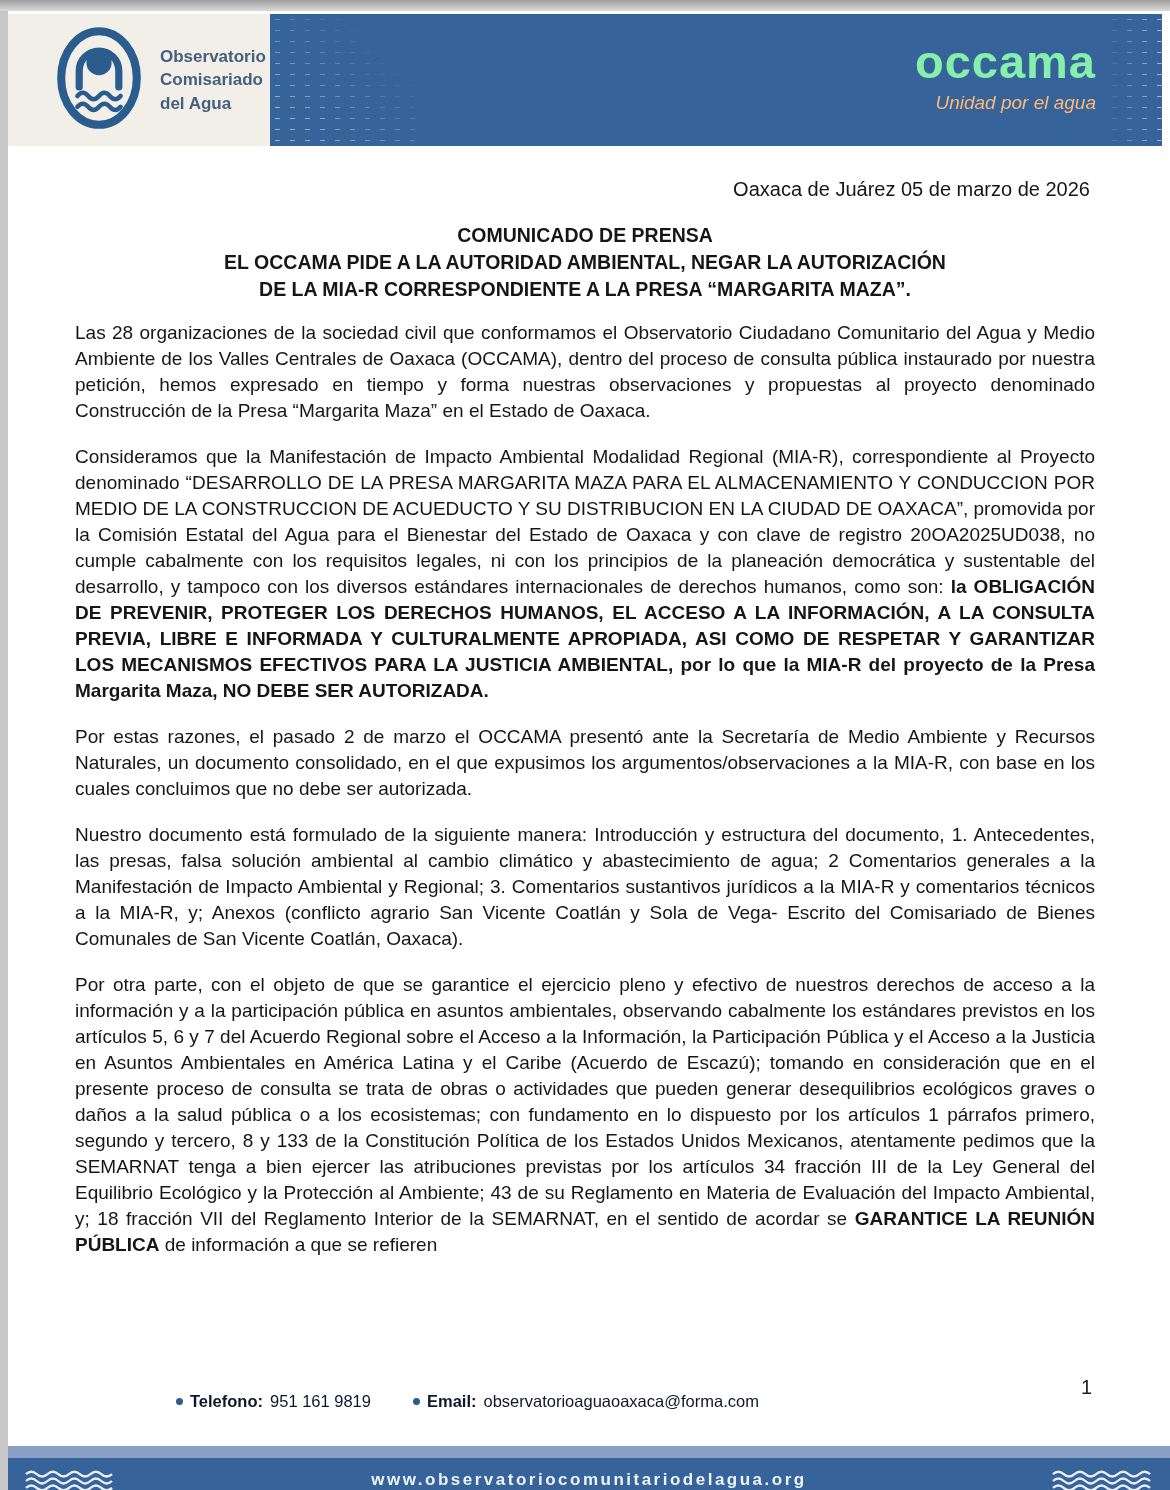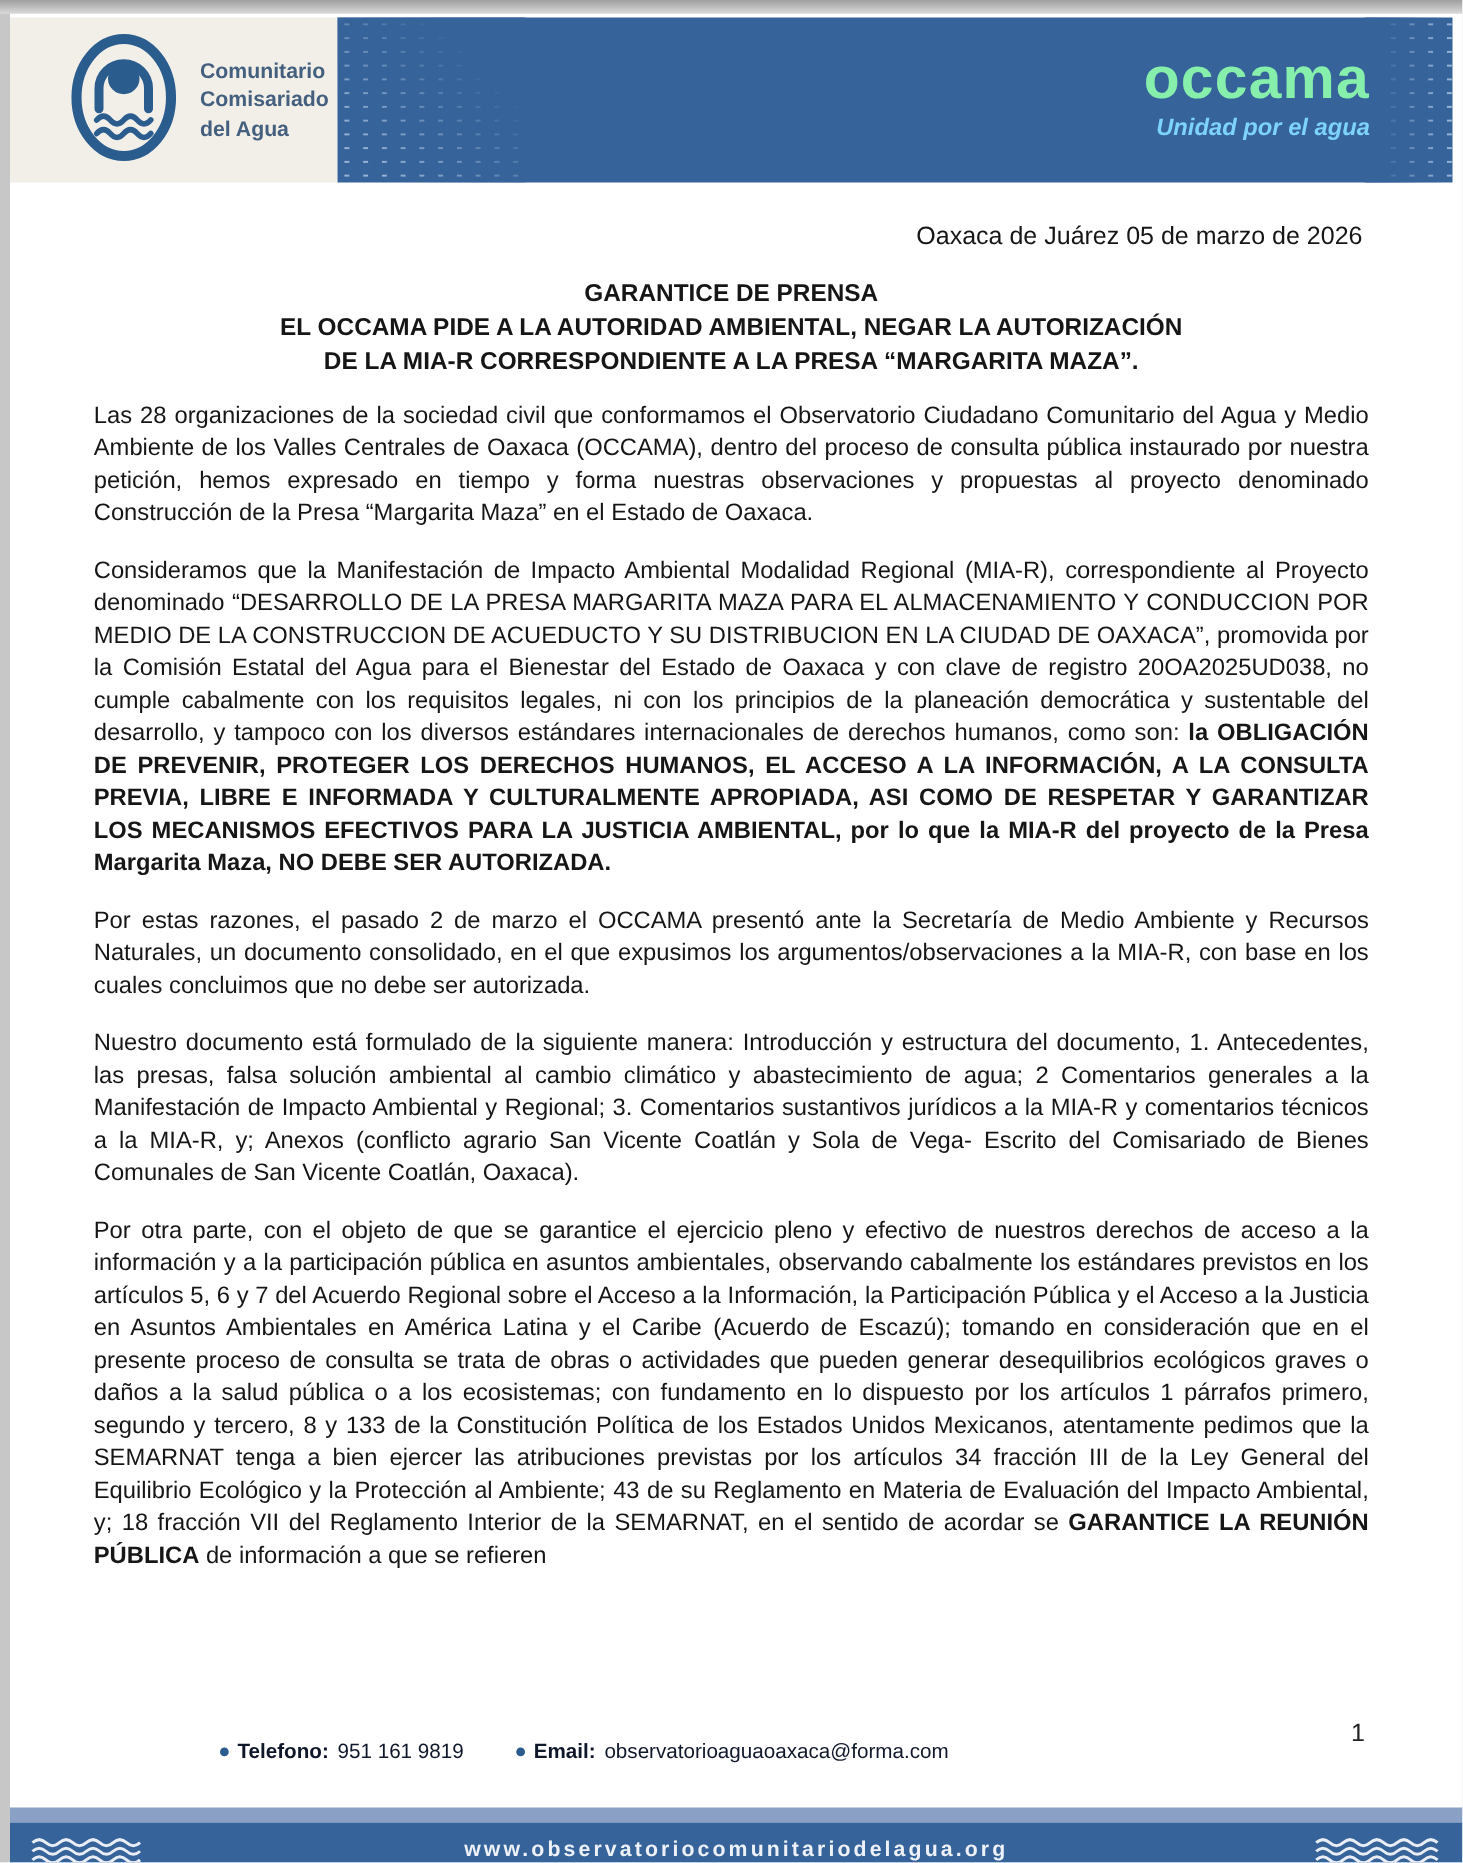--- a/index.html
+++ b/index.html
@@ -24,21 +24,21 @@
     background-image:radial-gradient(ellipse 4px 1.6px at center,rgba(205,222,244,.65) 60%,rgba(205,222,244,0) 61%);
     background-size:15px 11px;}
   .dots-left{left:0;width:150px;}
   .dots-left::after{content:"";position:absolute;inset:0;
     background:linear-gradient(45deg,rgba(53,99,154,0) 15%,#35639a 75%);}
   .dots-right{right:0;width:70px;}
   .dots-right::after{content:"";position:absolute;inset:0;
     background:linear-gradient(270deg,rgba(53,99,154,0) 10%,#35639a 85%);}
   .brand-wrap{position:absolute;right:66px;top:24px;text-align:right;}
   .brand{font-size:47px;font-weight:bold;color:#86efac;line-height:1;letter-spacing:1px;}
-  .tagline{font-style:italic;font-size:19px;color:#7dd3fc;margin-top:7px;font-weight:bold;}
+  .tagline{font-style:italic;font-size:19px;color:#fdba74;margin-top:7px;}
 
   
   .dateline{position:absolute;top:178px;right:80px;font-size:20px;}
   .title-block{position:absolute;top:222px;left:0;width:100%;text-align:center;
     font-weight:bold;font-size:19.5px;line-height:27px;}
 
   
   .content{position:absolute;top:320px;left:75px;width:1020px;}
   .content p{margin:0 0 20px;font-size:19px;line-height:26px;
     text-align:justify;text-justify:inter-word;}
@@ -73,39 +73,39 @@
       <span>
         <svg viewBox="0 0 100 120" width="90" height="108" aria-hidden="true">
           <ellipse cx="50" cy="60" rx="42" ry="52" fill="none" stroke="#2a5c8e" stroke-width="9"></ellipse>
           <circle cx="50" cy="43" r="14" fill="#2a5c8e"></circle>
           <path d="M28 70 L28 52 A22 22 0 0 1 72 52 L72 70" fill="none" stroke="#2a5c8e" stroke-width="8" stroke-linecap="round"></path>
           <path d="M26 80 q6 -7 12 0 t12 0 t12 0 t12 0" fill="none" stroke="#2a5c8e" stroke-width="5" stroke-linecap="round"></path>
           <path d="M26 92 q6 -7 12 0 t12 0 t12 0 t12 0" fill="none" stroke="#2a5c8e" stroke-width="5" stroke-linecap="round"></path>
         </svg>
       </span>
       <div class="logo-text">
-        <div>Comunitario</div>
+        <div>Observatorio</div>
         <div>Comisariado</div>
         <div>del Agua</div>
       </div>
     </div>
     <div class="banner">
       <div class="dots dots-left"></div>
       <div class="dots dots-right"></div>
       <div class="brand-wrap">
         <div class="brand">occama</div>
         <div class="tagline">Unidad por el agua</div>
       </div>
     </div>
   </div>
 
   <div class="dateline">Oaxaca de Juárez 05 de marzo de 2026</div>
 
   <div class="title-block">
-    <div>GARANTICE DE PRENSA</div>
+    <div>COMUNICADO DE PRENSA</div>
     <div>EL OCCAMA PIDE A LA AUTORIDAD AMBIENTAL, NEGAR LA AUTORIZACIÓN</div>
     <div>DE LA MIA-R CORRESPONDIENTE A LA PRESA “MARGARITA MAZA”.</div>
   </div>
 
   <div class="content">
     <p>Las 28 organizaciones de la sociedad civil que conformamos el Observatorio Ciudadano Comunitario del Agua y Medio Ambiente de los Valles Centrales de Oaxaca (OCCAMA), dentro del proceso de consulta pública instaurado por nuestra petición, hemos expresado en tiempo y forma nuestras observaciones y propuestas al proyecto denominado Construcción de la Presa “Margarita Maza” en el Estado de Oaxaca.</p>
     <p><span>Consideramos que la Manifestación de Impacto Ambiental Modalidad Regional (MIA-R), correspondiente al Proyecto denominado “DESARROLLO DE LA PRESA MARGARITA MAZA PARA EL ALMACENAMIENTO Y CONDUCCION POR MEDIO DE LA CONSTRUCCION DE ACUEDUCTO Y SU DISTRIBUCION EN LA CIUDAD DE OAXACA”, promovida por la Comisión Estatal del Agua para el Bienestar del Estado de Oaxaca y con clave de registro 20OA2025UD038, no cumple cabalmente con los requisitos legales, ni con los principios de la planeación democrática y sustentable del desarrollo, y tampoco con los diversos estándares internacionales de derechos humanos, como son: </span><strong>la OBLIGACIÓN DE PREVENIR, PROTEGER LOS DERECHOS HUMANOS, EL ACCESO A LA INFORMACIÓN, A LA CONSULTA PREVIA, LIBRE E INFORMADA Y CULTURALMENTE APROPIADA, ASI COMO DE RESPETAR Y GARANTIZAR LOS MECANISMOS EFECTIVOS PARA LA JUSTICIA AMBIENTAL, por lo que la MIA-R del proyecto de la Presa Margarita Maza, NO DEBE SER AUTORIZADA.</strong></p>
     <p>Por estas razones, el pasado 2 de marzo el OCCAMA presentó ante la Secretaría de Medio Ambiente y Recursos Naturales, un documento consolidado, en el que expusimos los argumentos/observaciones a la MIA-R, con base en los cuales concluimos que no debe ser autorizada.</p>
     <p>Nuestro documento está formulado de la siguiente manera: Introducción y estructura del documento, 1. Antecedentes, las presas, falsa solución ambiental al cambio climático y abastecimiento de agua; 2 Comentarios generales a la Manifestación de Impacto Ambiental y Regional; 3. Comentarios sustantivos jurídicos a la MIA-R y comentarios técnicos a la MIA-R, y; Anexos (conflicto agrario San Vicente Coatlán y Sola de Vega- Escrito del Comisariado de Bienes Comunales de San Vicente Coatlán, Oaxaca).</p>
     <p><span>Por otra parte, con el objeto de que se garantice el ejercicio pleno y efectivo de nuestros derechos de acceso a la información y a la participación pública en asuntos ambientales, observando cabalmente los estándares previstos en los artículos 5, 6 y 7 del Acuerdo Regional sobre el Acceso a la Información, la Participación Pública y el Acceso a la Justicia en Asuntos Ambientales en América Latina y el Caribe (Acuerdo de Escazú); tomando en consideración que en el presente proceso de consulta se trata de obras o actividades que pueden generar desequilibrios ecológicos graves o daños a la salud pública o a los ecosistemas; con fundamento en lo dispuesto por los artículos 1 párrafos primero, segundo y tercero, 8 y 133 de la Constitución Política de los Estados Unidos Mexicanos, atentamente pedimos que la SEMARNAT tenga a bien ejercer las atribuciones previstas por los artículos 34 fracción III de la Ley General del Equilibrio Ecológico y la Protección al Ambiente; 43 de su Reglamento en Materia de Evaluación del Impacto Ambiental, y; 18 fracción VII del Reglamento Interior de la SEMARNAT, en el sentido de acordar se </span><strong>GARANTICE LA REUNIÓN PÚBLICA</strong><span> de información a que se refieren</span></p>

